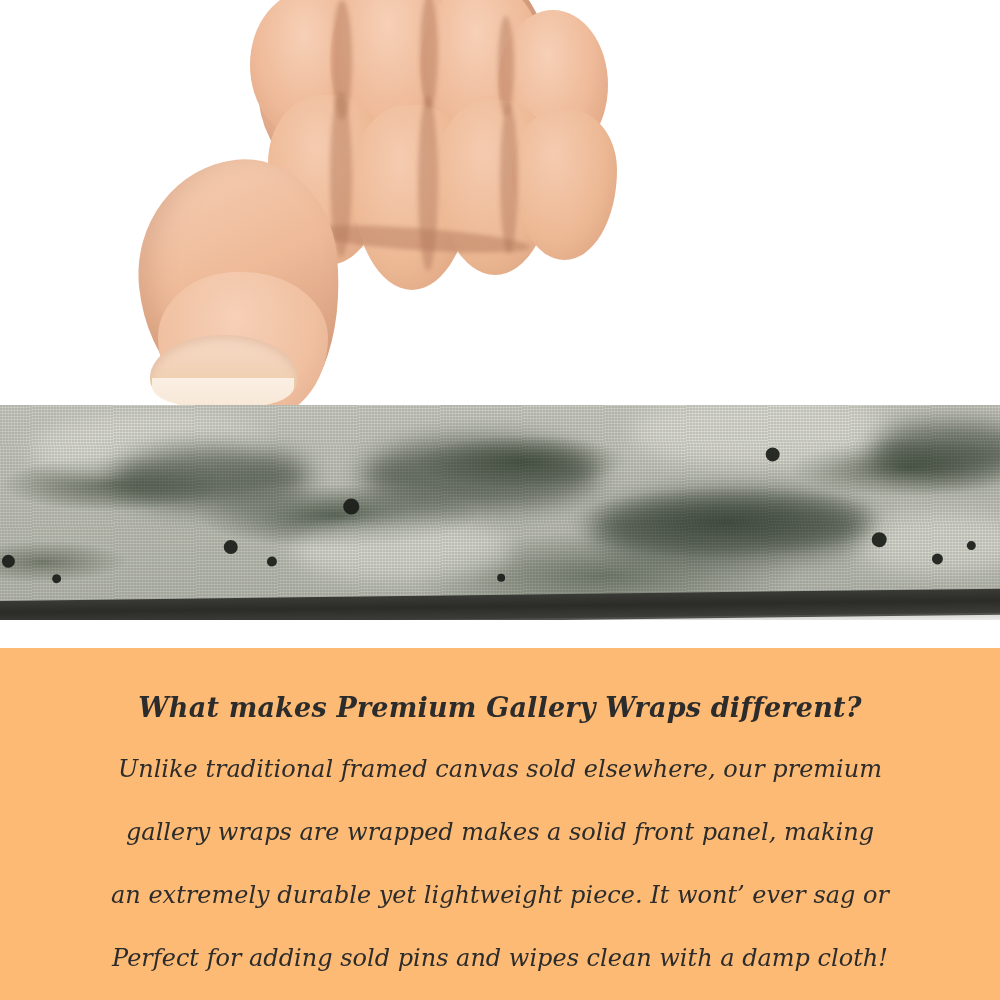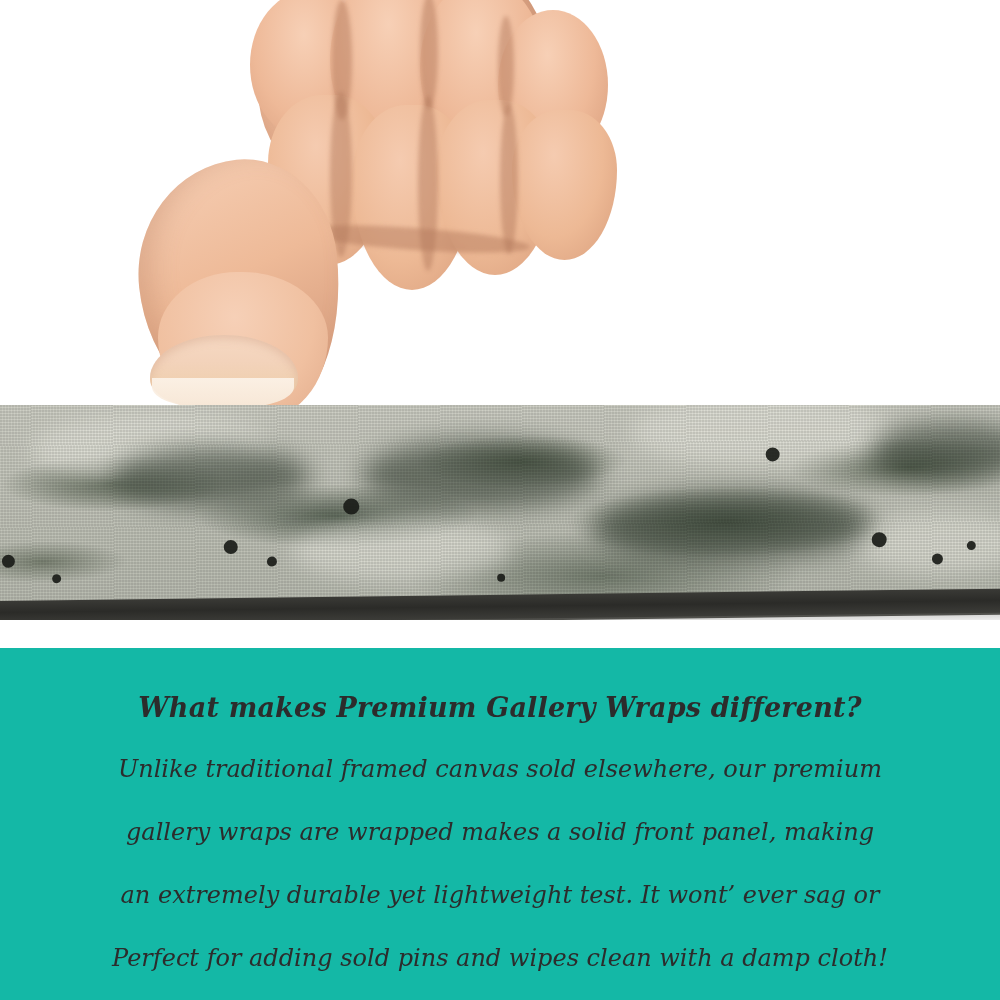--- a/index.html
+++ b/index.html
@@ -10,21 +10,21 @@
   body {
     width: 1000px;
     height: 1000px;
     font-family: "DejaVu Sans", sans-serif;
     overflow: hidden;
   }
   .page {
     position: relative;
     width: 1000px;
     height: 1000px;
-    background: #14b8a6;
+    background: #fdba74;
   }
 
   
   .photo {
     position: absolute;
     left: 0;
     top: 0;
     width: 1000px;
     height: 648px;
     overflow: hidden;
@@ -276,17 +276,17 @@
       </div>
       <div class="canvas-depth"></div>
       <div class="canvas-shadow"></div>
     </div>
   </div>
 
   <div class="caption">
     <div class="caption-heading">What makes Premium Gallery Wraps different?</div>
     <div class="caption-line">Unlike traditional framed canvas sold elsewhere, our premium</div>
     <div class="caption-line">gallery wraps are wrapped makes a solid front panel, making</div>
-    <div class="caption-line">an extremely durable yet lightweight test. It wont’ ever sag or</div>
+    <div class="caption-line">an extremely durable yet lightweight piece. It wont’ ever sag or</div>
     <div class="caption-line">Perfect for adding sold pins and wipes clean with a damp cloth!</div>
   </div>
 
 </div>
 
 </body></html>

